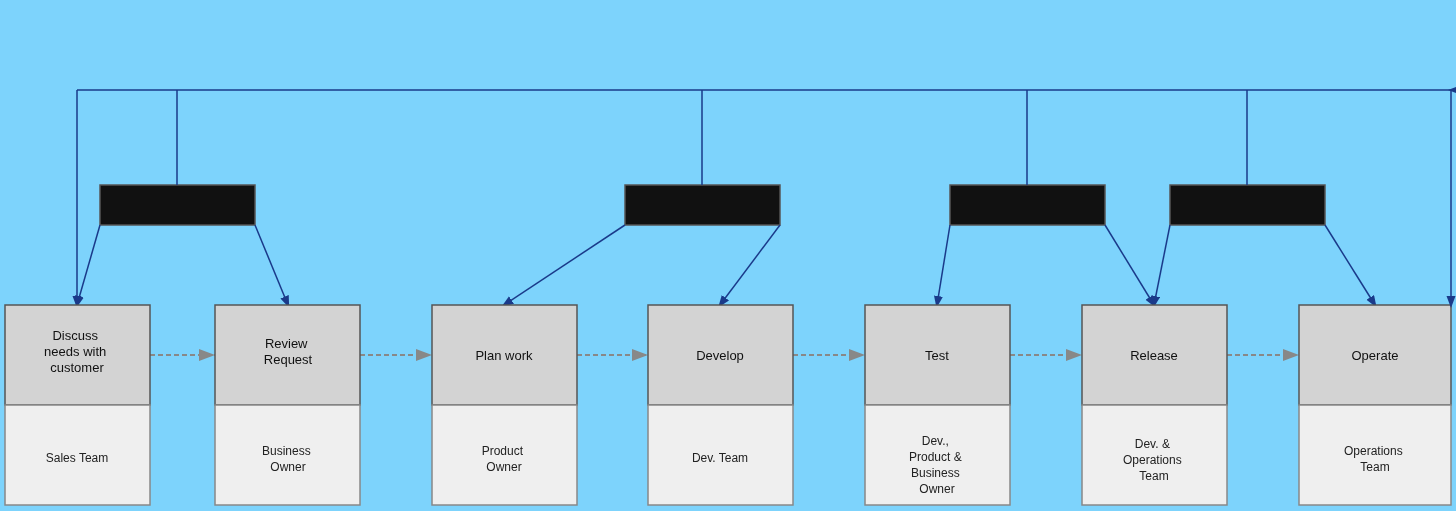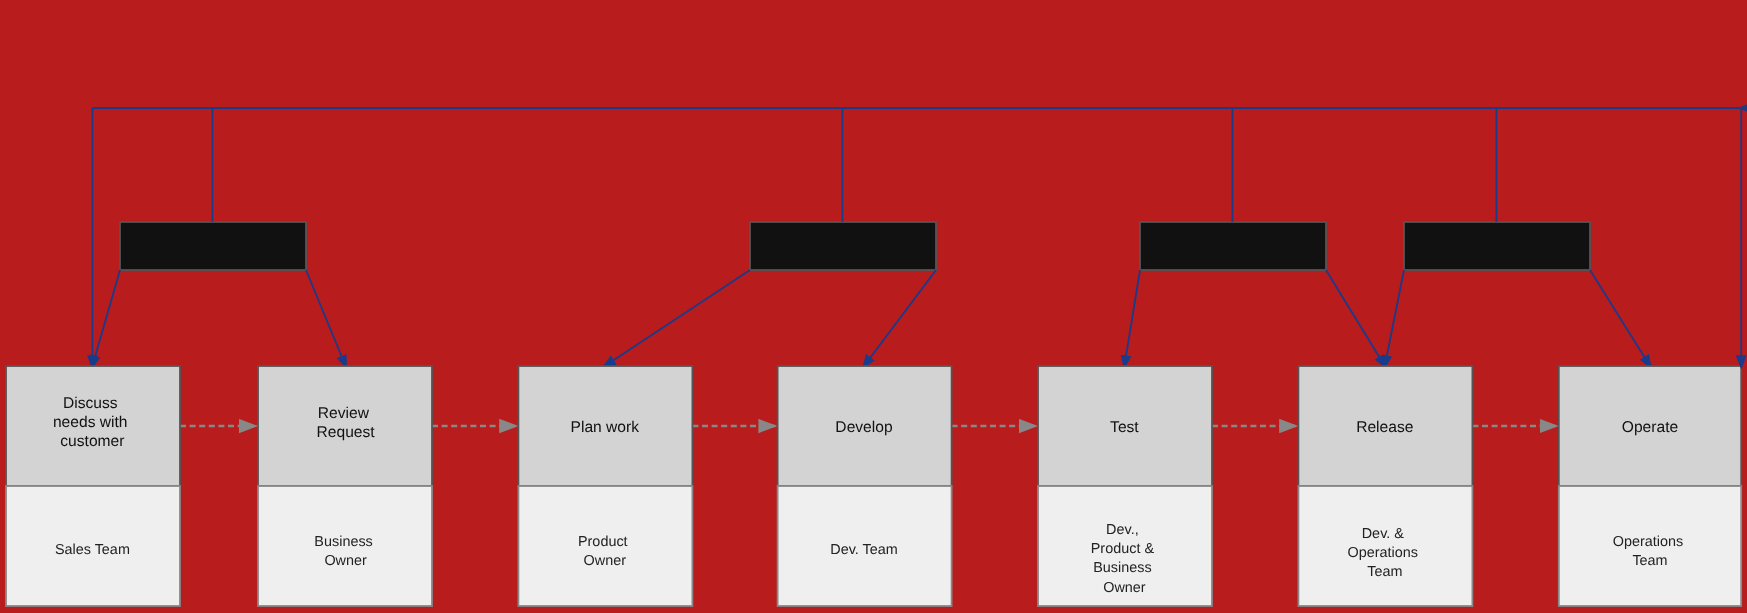--- a/index.html
+++ b/index.html
@@ -9,21 +9,21 @@
       height: 511px;
       overflow: hidden;
       font-family: Arial, sans-serif;
       position: relative;
     }
     .diagram-container {
       position: absolute;
       top: 0; left: 0;
       width: 1456px;
       height: 511px;
-      background: #b91c1c;
+      background: #7dd3fc;
     }
     svg.diagram-svg {
       position: absolute;
       top: 0; left: 0;
       width: 1456px;
       height: 511px;
     }
   </style>
 </head>
 <body>

